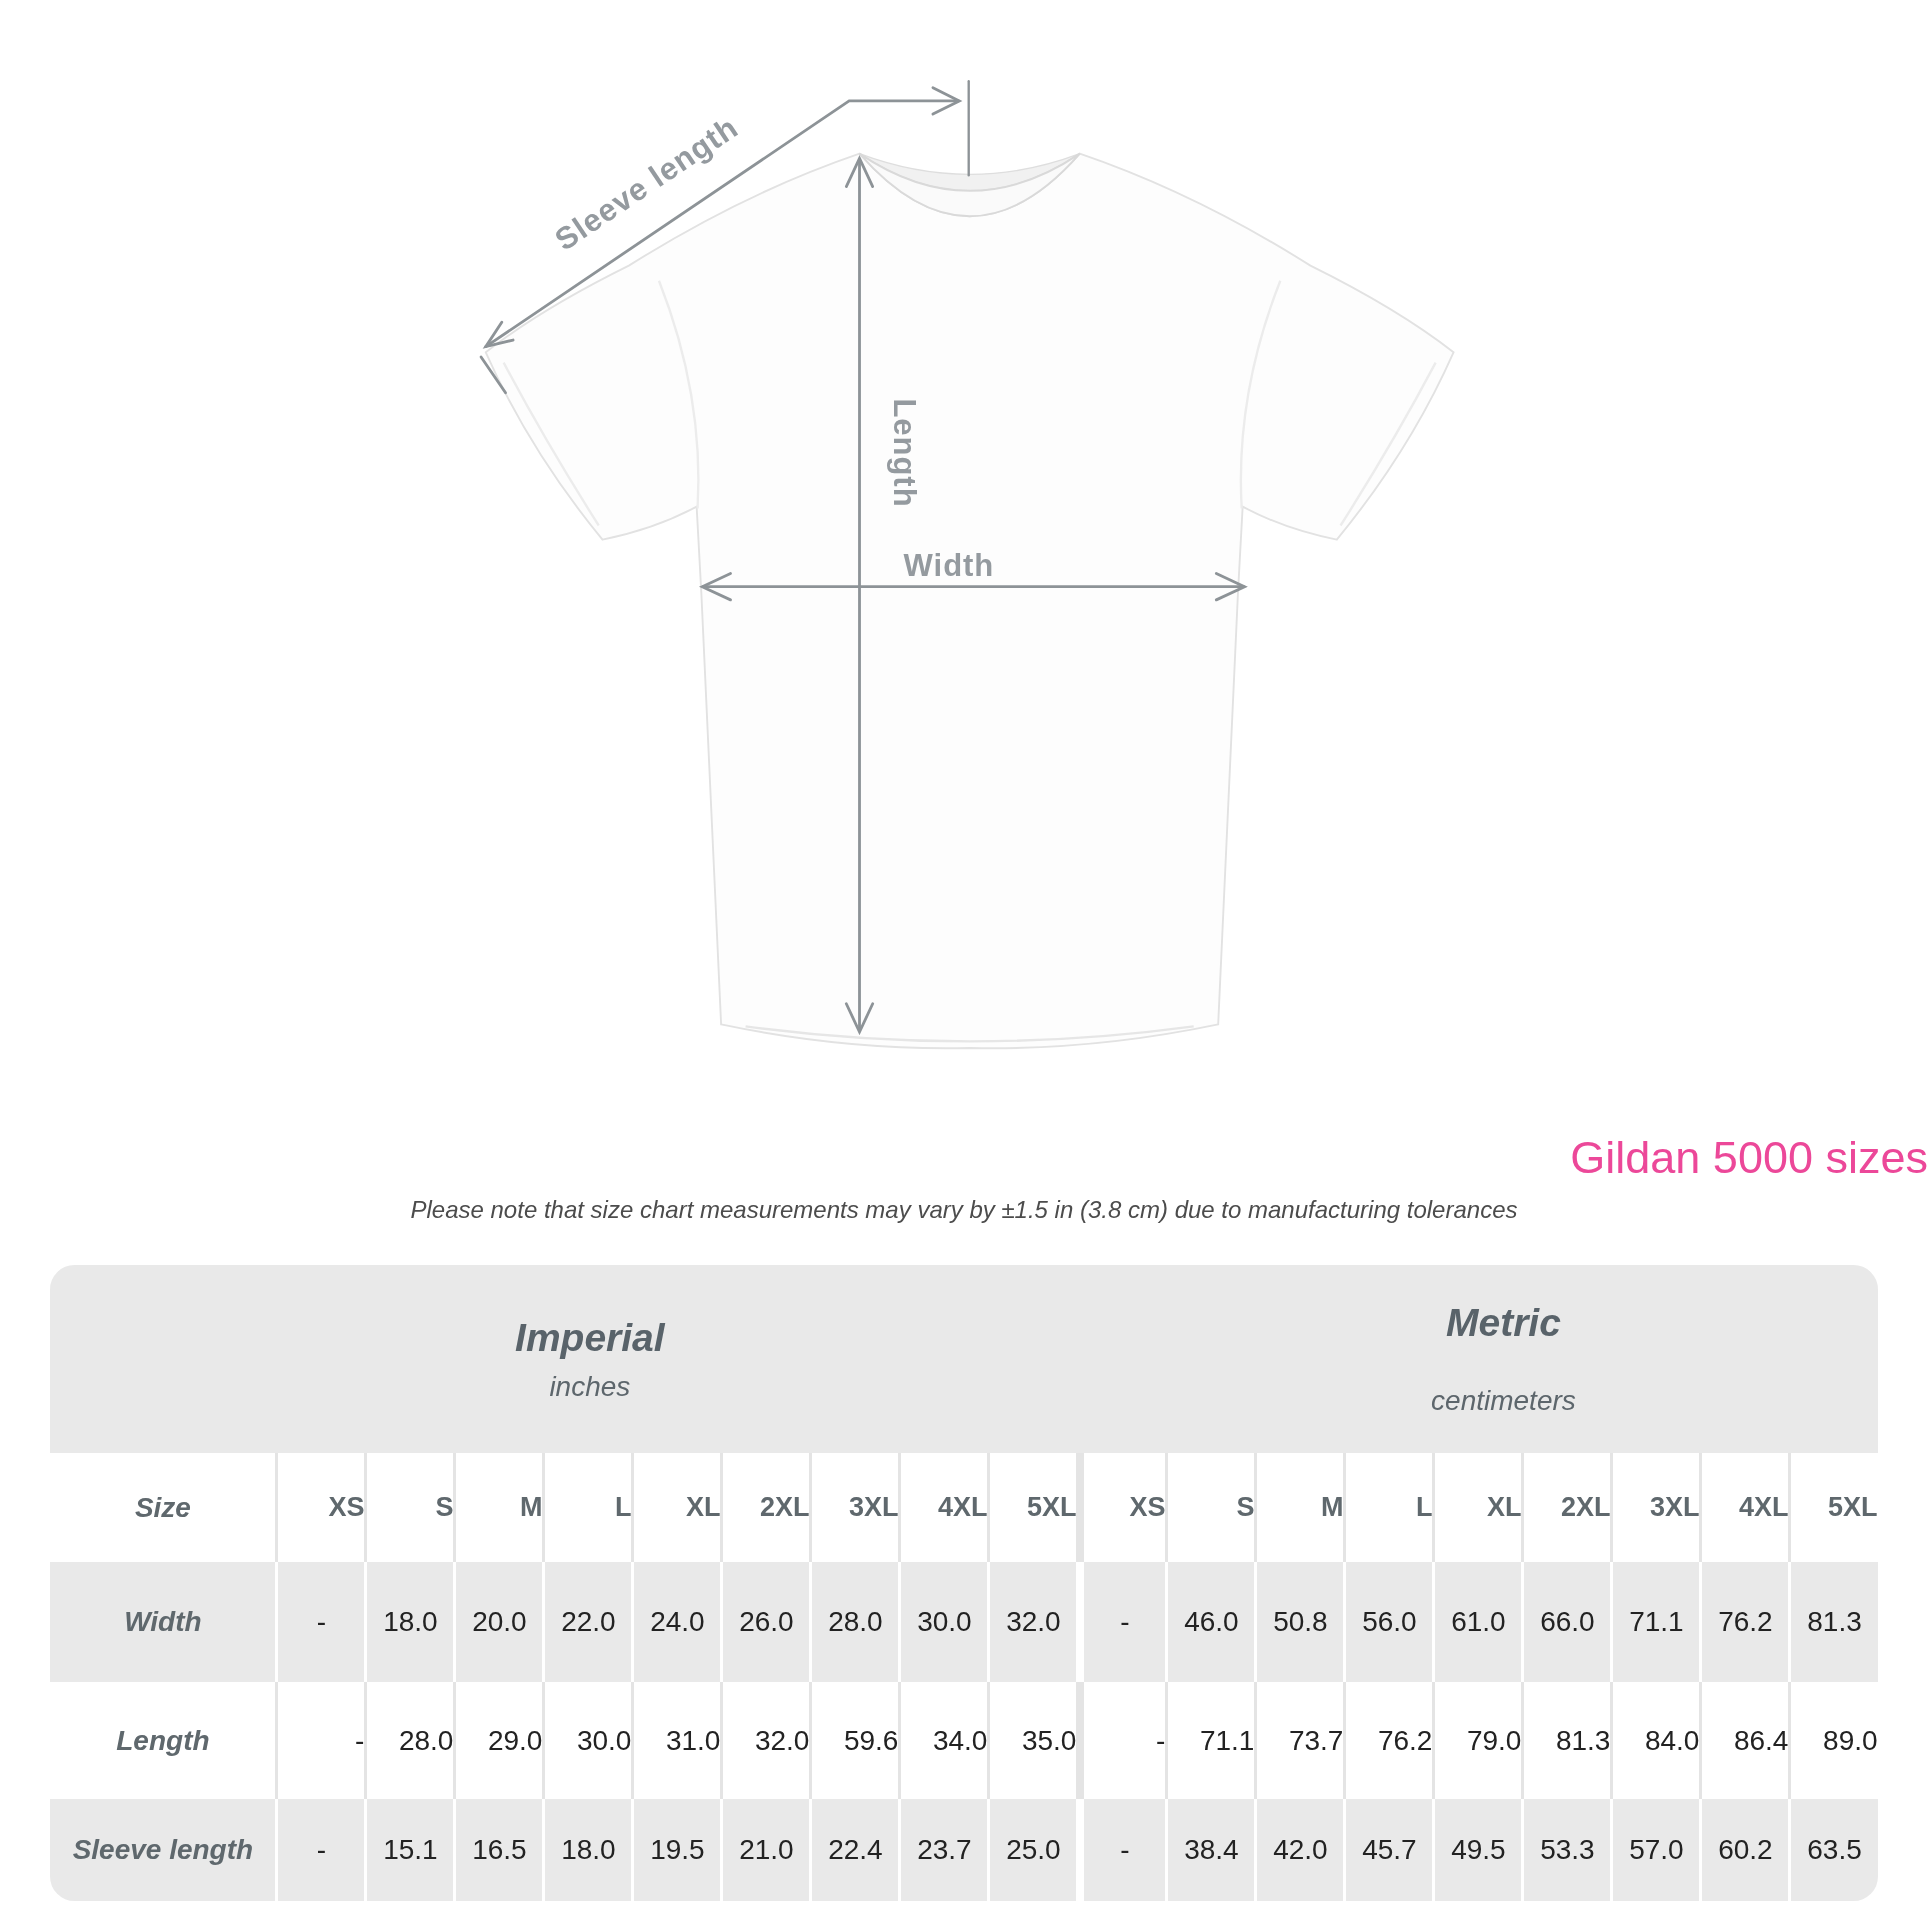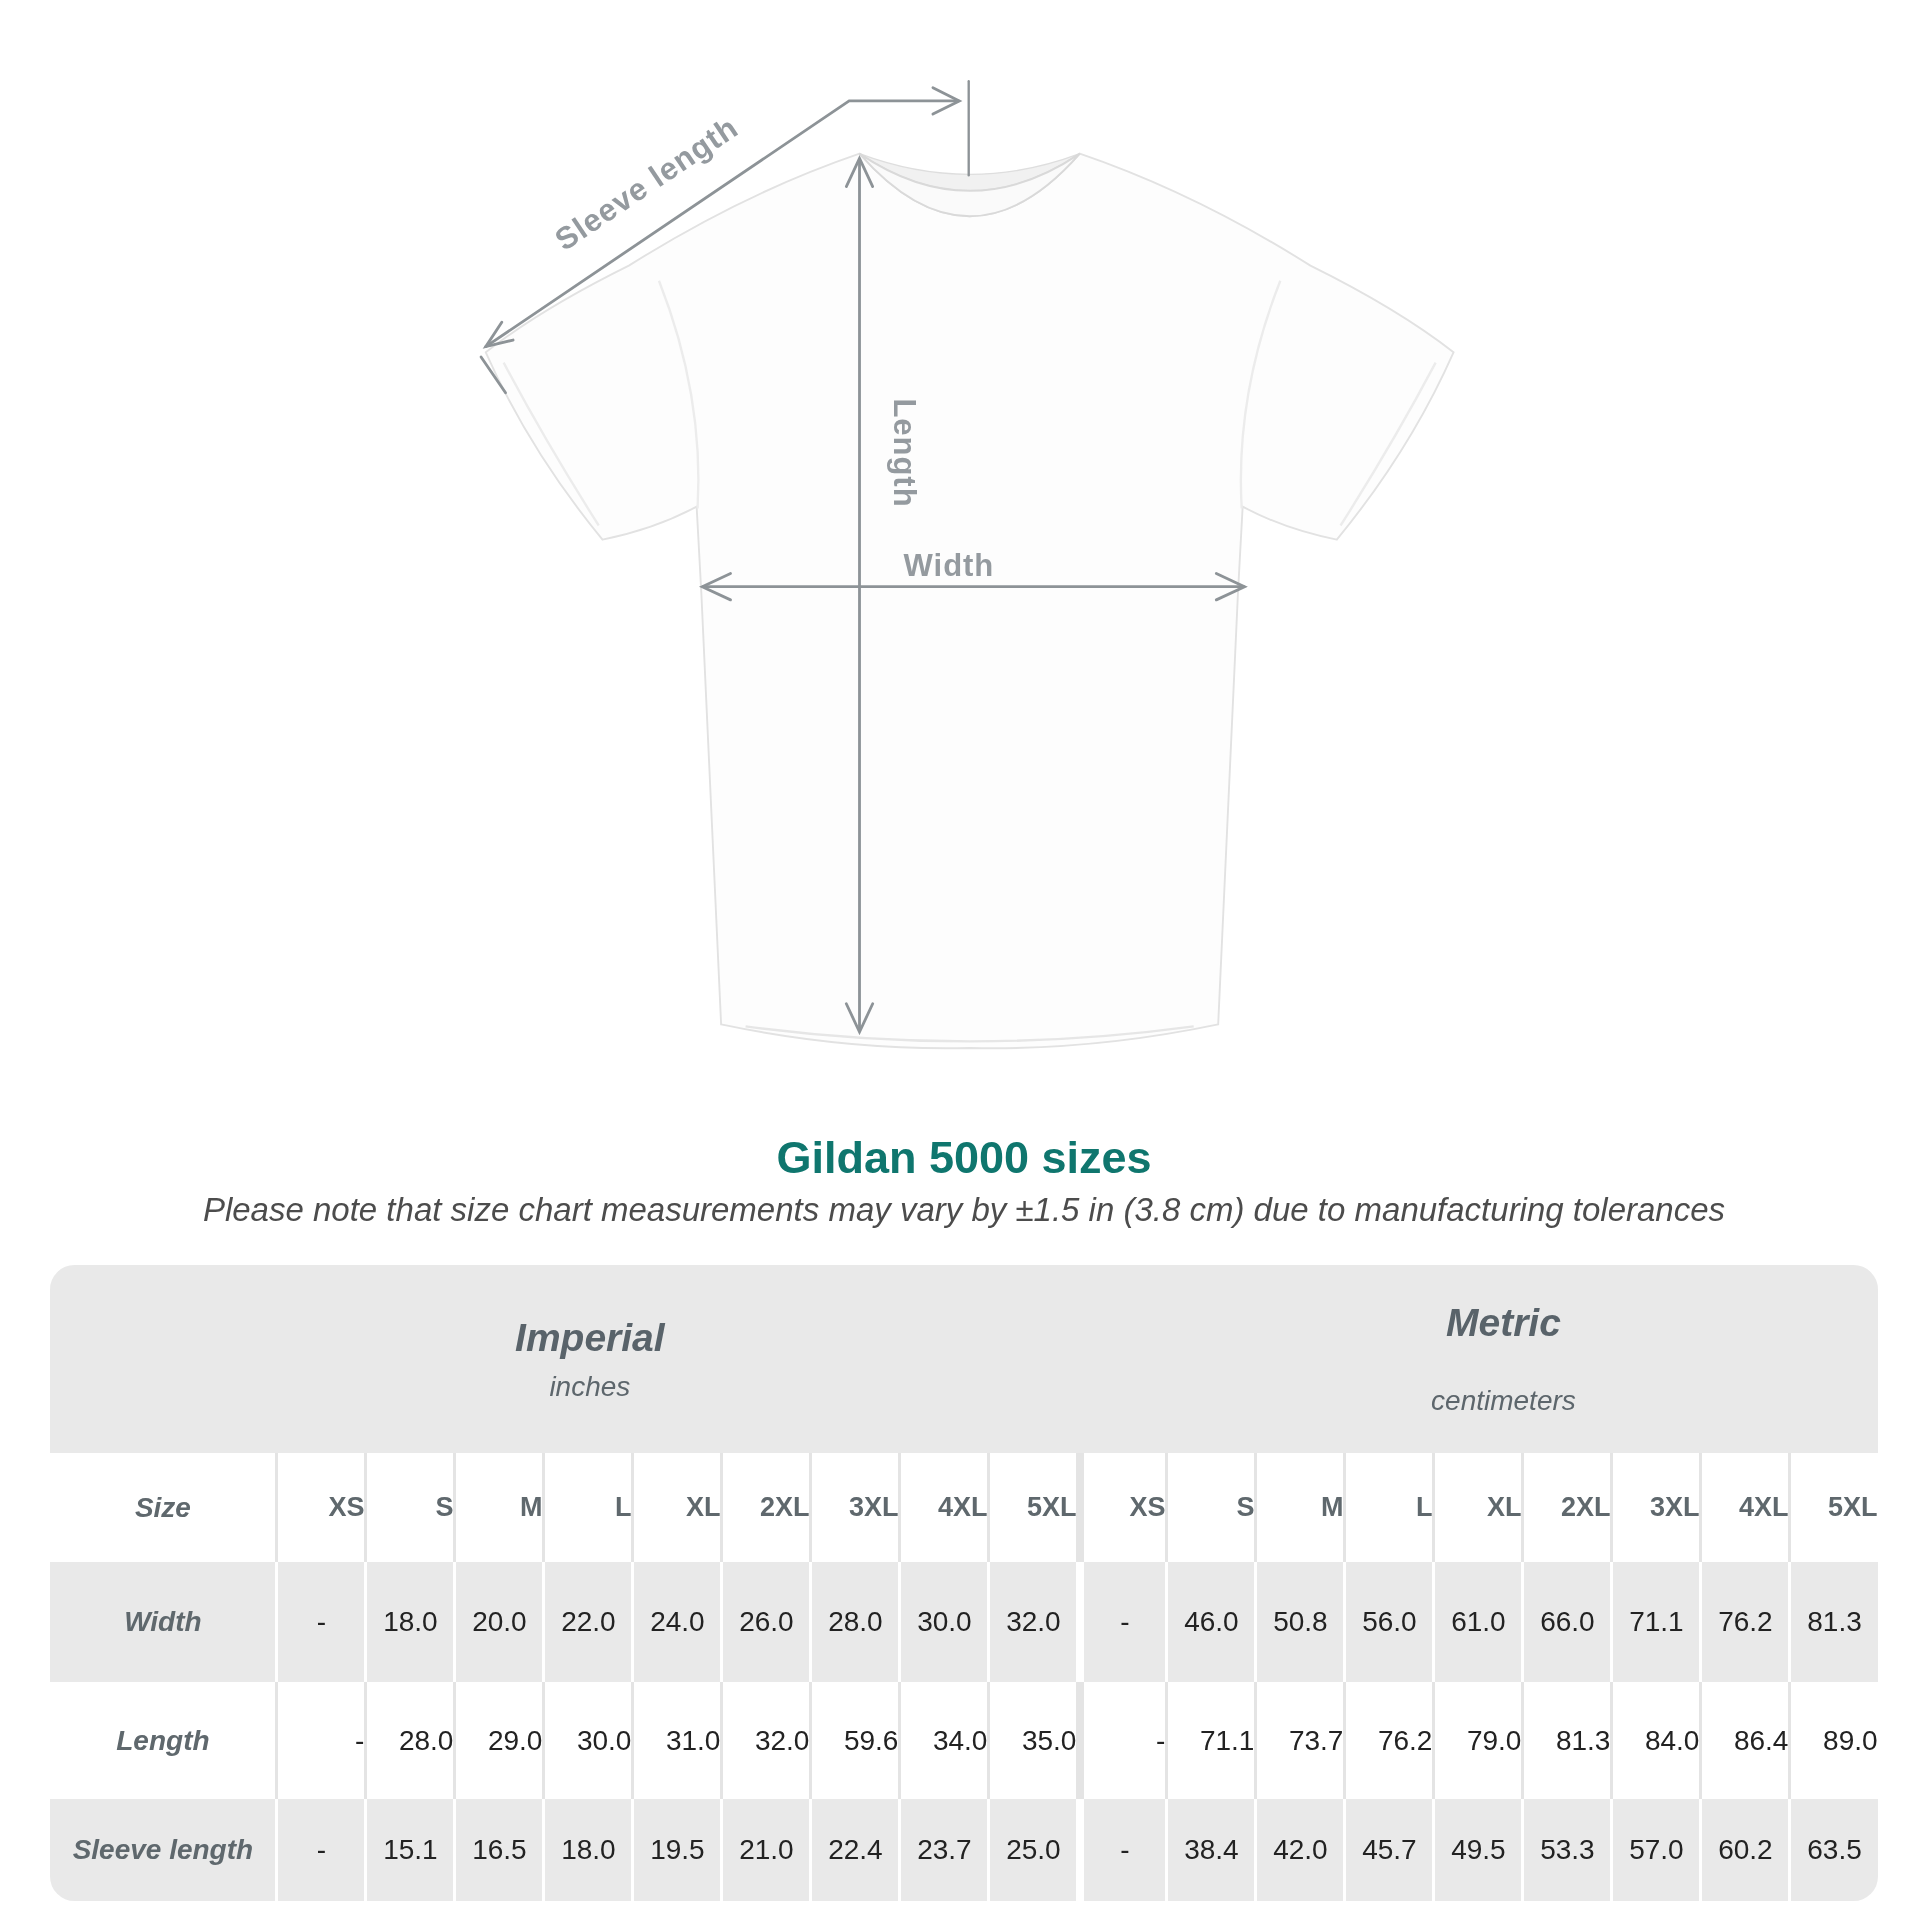--- a/index.html
+++ b/index.html
@@ -5,23 +5,23 @@
   html,body { margin:0; padding:0; background:#fff; }
   .page {
     position:relative; width:1928px; height:1928px; overflow:hidden;
     background:#ffffff; font-family:"Liberation Sans", sans-serif;
   }
   
   .diagram { width:1928px; height:1083px; }
   .dlabel { font-family:"Liberation Sans", sans-serif; font-weight:bold;
             font-size:33px; fill:#949a9f; letter-spacing:1px; }
   
-  .title { margin:47px 0 0 0; text-align:center; font-size:45px; line-height:49px;
-           font-weight:bold; color:#0f766e; }
-  .subtitle { margin:11.3px 0 0 0; text-align:center; font-size:33px; line-height:34px;
+  .title { margin:47px 0 0 0; text-align:right; font-size:45px; line-height:49px;
+           font-weight:normal; color:#ec4899; }
+  .subtitle { margin:11.3px 0 0 0; text-align:center; font-size:24px; line-height:34px;
               font-style:italic; color:#4c4c4c; }
   
   table.size-chart { width:1823px; margin:38px auto 0 auto; border-collapse:separate;
                      border-spacing:0; table-layout:fixed; }
   col.c-label { width:225px; }
   col.c-size  { width:89px; }
   td { padding:0; text-align:center; vertical-align:middle; }
   .r-band td { background:#e9e9e9; border-radius:24.5px 24.5px 0 0; height:156px; }
   .band { display:flex; height:188px; }
   .band-half { box-sizing:border-box; display:flex; flex-direction:column;

